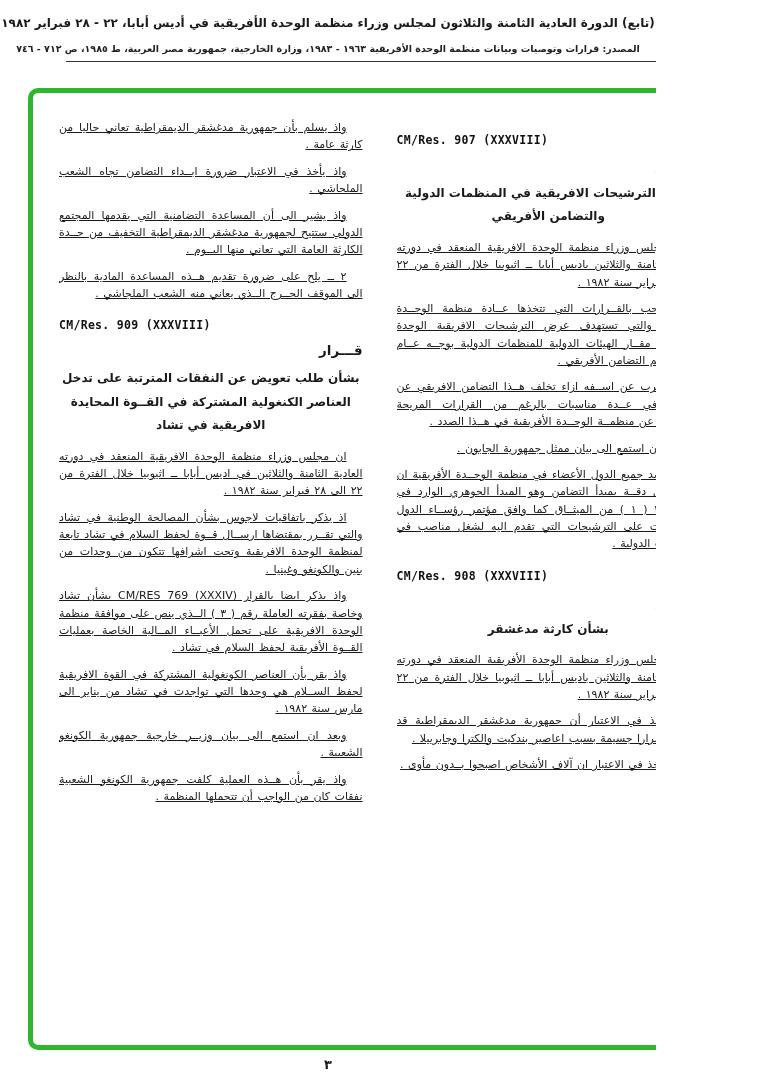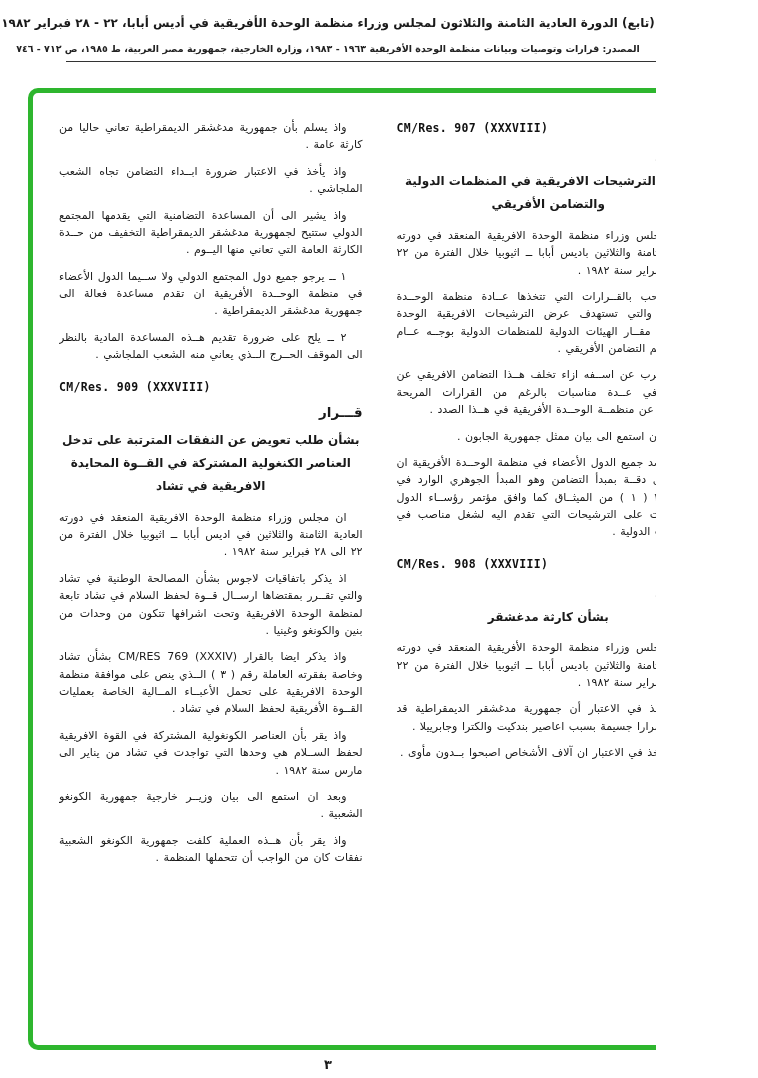--- a/index.html
+++ b/index.html
@@ -59,21 +59,21 @@
   .block-ref {
     direction: ltr;
     text-align: left;
     font-family: "DejaVu Sans Mono", monospace;
     font-size: 11.5px;
     font-weight: bold;
     letter-spacing: 0.3px;
     margin: 16px 0 8px 0;
     color: #111;
   }
-  .col .block-ref:first-child { margin-top: 2px; }
+  .col .block-ref:first-child { margin-top: 14px; }
   .block-title {
     text-align: right;
     font-weight: bold;
     font-size: 13.5px;
     letter-spacing: 1px;
     margin: 10px 0 9px 0;
   }
   .block-subtitle {
     text-align: center;
     font-weight: bold;
@@ -81,20 +81,21 @@
     line-height: 1.95;
     margin: 0 0 10px 0;
   }
   .block-para {
     text-align: justify;
     font-size: 11px;
     line-height: 1.58;
     text-indent: 16px;
     margin: 0 0 9px 0;
     word-spacing: 1px;
+    text-decoration: underline;
   }
 
   .page-number {
     position: absolute;
     left: 0; right: 0;
     bottom: 6px;
     text-align: center;
     font-size: 13px;
     font-weight: bold;
   }
@@ -127,21 +128,20 @@
         <div class="block-subtitle">بشأن كارثة مدغشقر</div>
         <div class="block-para">ان مجلس وزراء منظمة الوحدة الأفريقية المنعقد في دورته العادية الثامنة والثلاثين باديس أبابا ــ اثيوبيا خلال الفترة من ٢٢ الى ٢٨ فبراير سنة ١٩٨٢ .</div>
         <div class="block-para">اذ يأخذ في الاعتبار أن جمهورية مدغشقر الديمقراطية قد تكبدت اضرارا جسيمة بسبب اعاصير بندكيت والكترا وجابرييلا .</div>
         <div class="block-para">واذ يأخذ في الاعتبار ان آلاف الأشخاص اصبحوا بــدون مأوى .</div>
       </div>
 
       <div class="col">
         <div class="block-para">واذ يسلم بأن جمهورية مدغشقر الديمقراطية تعاني حاليا من كارثة عامة .</div>
         <div class="block-para">واذ يأخذ في الاعتبار ضرورة ابــداء التضامن تجاه الشعب الملجاشي .</div>
         <div class="block-para">واذ يشير الى أن المساعدة التضامنية التي يقدمها المجتمع الدولي ستتيح لجمهورية مدغشقر الديمقراطية التخفيف من حــدة الكارثة العامة التي تعاني منها اليــوم .</div>
-        <div class="block-para">١ ــ يرجو جميع دول المجتمع الدولي ولا ســيما الدول الأعضاء في منظمة الوحــدة الأفريقية ان تقدم مساعدة فعالة الى جمهورية مدغشقر الديمقراطية .</div>
         <div class="block-para">٢ ــ يلح على ضرورة تقديم هــذه المساعدة المادية بالنظر الى الموقف الحــرج الــذي يعاني منه الشعب الملجاشي .</div>
         <div class="block-ref">CM/Res. 909 (XXXVIII)</div>
         <div class="block-title">قـــرار</div>
         <div class="block-subtitle">بشأن طلب تعويض عن النفقات المترتبة على تدخل العناصر الكنغولية المشتركة في القــوة المحايدة الافريقية في تشاد</div>
         <div class="block-para">ان مجلس وزراء منظمة الوحدة الافريقية المنعقد في دورته العادية الثامنة والثلاثين في اديس أبابا ــ اثيوبيا خلال الفترة من ٢٢ الى ٢٨ فبراير سنة ١٩٨٢ .</div>
         <div class="block-para">اذ يذكر باتفاقيات لاجوس بشأن المصالحة الوطنية في تشاد والتي تقــرر بمقتضاها ارســال قــوة لحفظ السلام في تشاد تابعة لمنظمة الوحدة الافريقية وتحت اشرافها تتكون من وحدات من بنين والكونغو وغينيا .</div>
         <div class="block-para">واذ يذكر ايضا بالقرار CM/RES 769 (XXXIV) بشأن تشاد وخاصة بفقرته العاملة رقم ( ٣ ) الــذي ينص على موافقة منظمة الوحدة الافريقية على تحمل الأعبــاء المــالية الخاصة بعمليات القــوة الأفريقية لحفظ السلام في تشاد .</div>
         <div class="block-para">واذ يقر بأن العناصر الكونغولية المشتركة في القوة الافريقية لحفظ الســلام هي وحدها التي تواجدت في تشاد من يناير الى مارس سنة ١٩٨٢ .</div>
         <div class="block-para">وبعد ان استمع الى بيان وزيــر خارجية جمهورية الكونغو الشعبية .</div>
         <div class="block-para">واذ يقر بأن هــذه العملية كلفت جمهورية الكونغو الشعبية نفقات كان من الواجب أن تتحملها المنظمة .</div>

